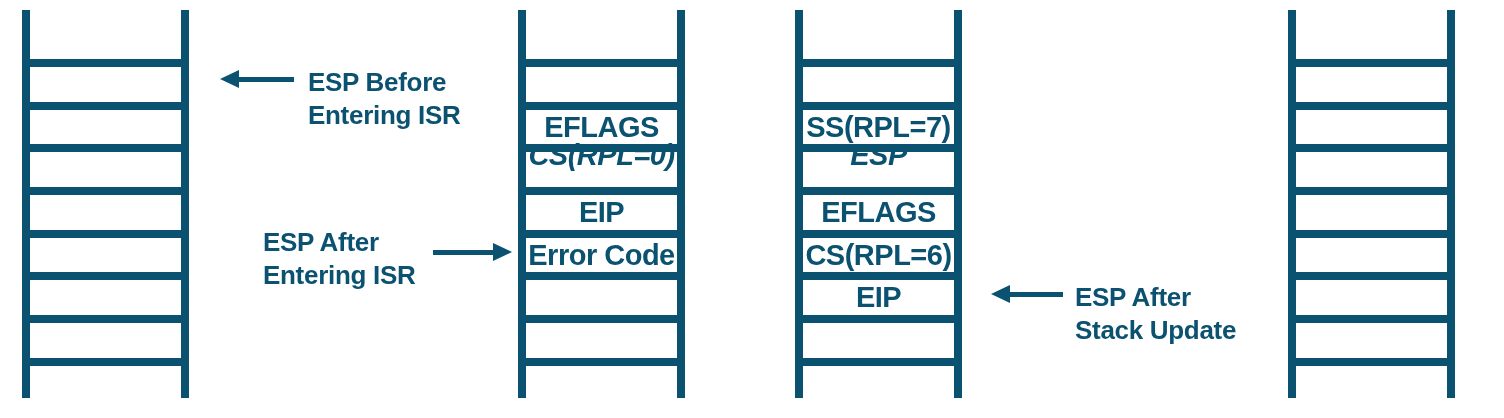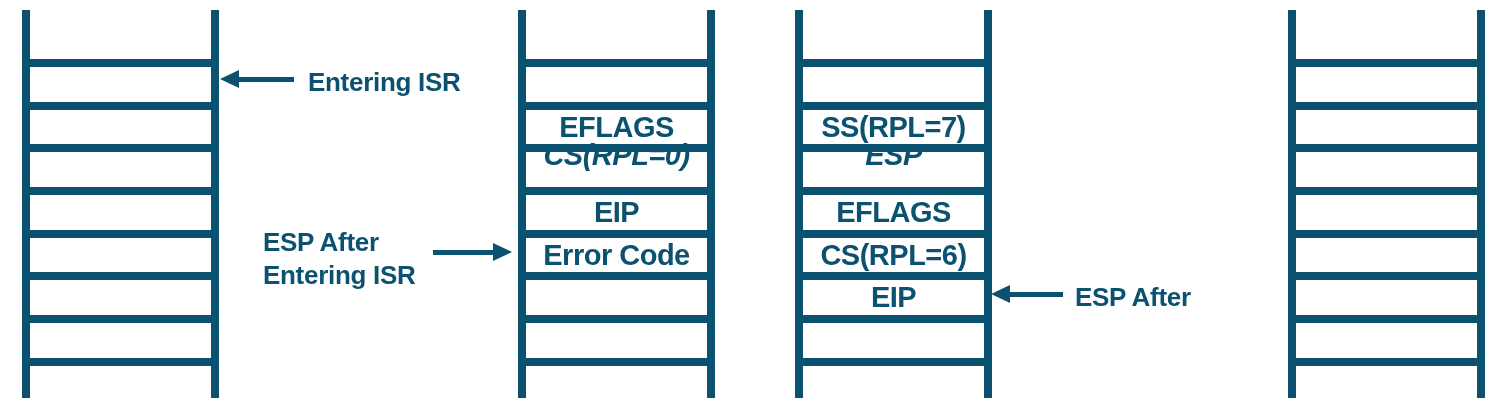--- a/index.html
+++ b/index.html
@@ -6,21 +6,21 @@
   * { margin: 0; padding: 0; box-sizing: border-box; }
   html, body { background: var(--bg); }
   #canvas {
     position: relative;
     width: 1504px;
     height: 418px;
     background: var(--bg);
     overflow: hidden;
     font-family: "Liberation Sans", sans-serif;
   }
-  .ladder { position: absolute; top: 10px; width: 197px; height: 388px; }
+  .ladder { position: absolute; top: 10px; width: 167px; height: 388px; }
   .rail {
     position: absolute; top: 0; width: 8px; height: 100%;
     background: var(--accent);
   }
   .rail-l { left: 0; }
   .rail-r { right: 0; }
   .rung {
     position: absolute; left: 0; width: 100%; height: 8px;
     background: var(--accent);
   }
@@ -121,34 +121,36 @@
     <div class="rung rung-4"></div>
     <div class="rung rung-5"></div>
     <div class="rung rung-6"></div>
     <div class="rung rung-7"></div>
   </div>
 
   <div>
     <div class="head-left" style="left:220px; top:70px"></div>
     <div class="shaft" style="left:236px; top:77px; width:58px"></div>
     <div class="ann-text" style="left:308px; top:66px">
+      <div>ESP Before</div>
       <div>Entering ISR</div>
     </div>
   </div>
 
   <div>
     <div class="ann-text" style="left:263px; top:226px">
       <div>ESP After</div>
       <div>Entering ISR</div>
     </div>
     <div class="shaft" style="left:433px; top:250px; width:60px"></div>
     <div class="head-right" style="left:493px; top:243px"></div>
   </div>
 
   <div>
     <div class="head-left" style="left:991px; top:285px"></div>
     <div class="shaft" style="left:1007px; top:292px; width:56px"></div>
     <div class="ann-text" style="left:1075px; top:281px">
       <div>ESP After</div>
+      <div>Stack Update</div>
     </div>
   </div>
 
 </div>
 
 </body></html>

